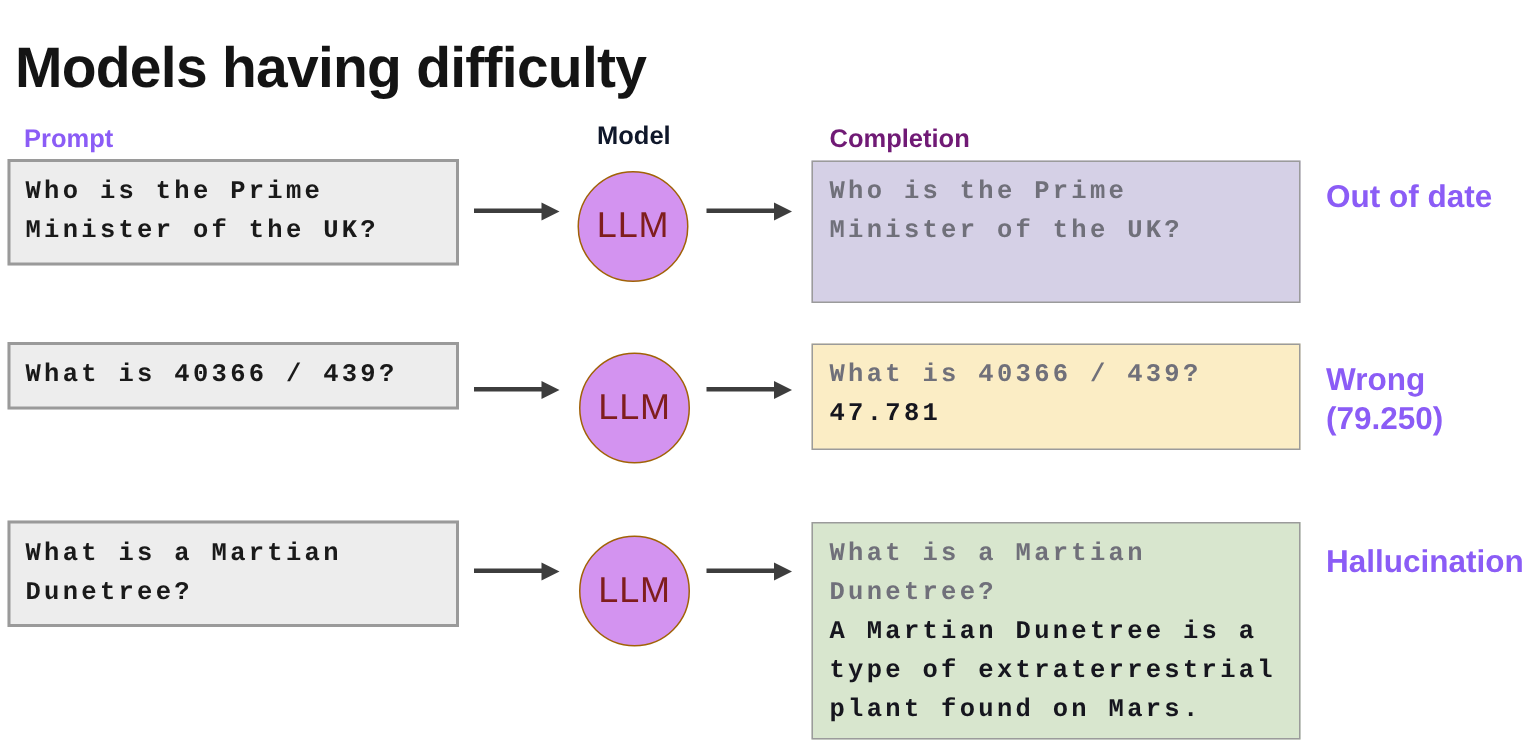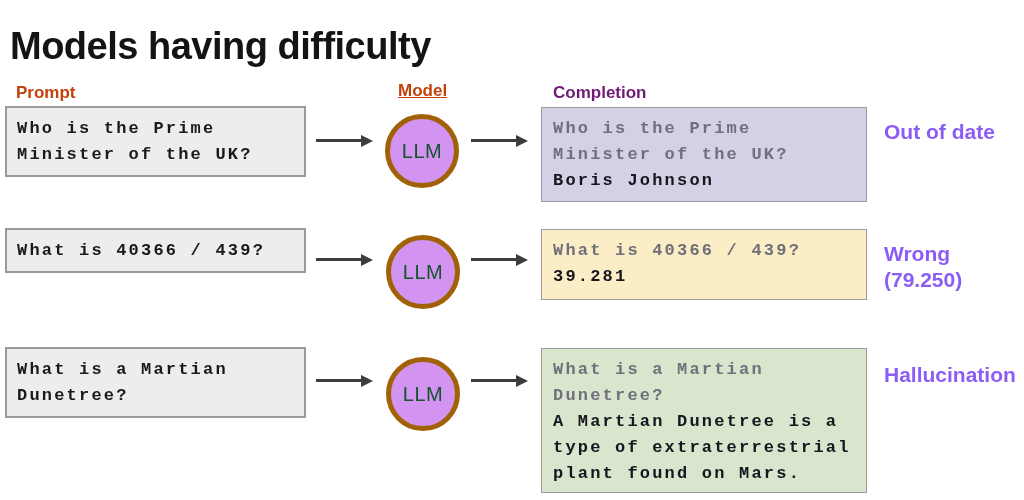--- a/index.html
+++ b/index.html
@@ -26,68 +26,67 @@
     border:1px solid #9B9B9B;box-sizing:border-box;
     padding:8px 11px;
     font-family:"Liberation Mono","DejaVu Sans Mono",monospace;
     font-weight:bold;font-size:17px;letter-spacing:2.2px;line-height:26px;
     overflow:hidden;
   }
   .echo-text{color:#70707A;white-space:pre-line;}
   .answer-text{color:#16161E;white-space:pre-line;}
   .llm-circle{
     width:74px;height:74px;border-radius:50%;
-    border:5px solid #a16207;box-sizing:border-box;
+    border:1px solid #a16207;box-sizing:border-box;
     display:flex;align-items:center;justify-content:center;
-    font-size:20px;color:#14532d;letter-spacing:0.5px;
+    font-size:24px;color:#7f1d1d;letter-spacing:0.5px;
   }
   .arrow{
     height:3px;background:#3D3D3D;
   }
   .arrow::after{
     content:"";position:absolute;right:-11px;top:-4.5px;
     border-left:12px solid #3D3D3D;
     border-top:6px solid transparent;border-bottom:6px solid transparent;
   }
   .row-label{
     font-size:21px;font-weight:bold;color:#8b5cf6;line-height:26px;
     white-space:pre-line;
   }
 </style>
 </head>
 <body>
 
 <div class="abs page-title">Models having difficulty</div>
 
-<div class="abs col-header" style="left: 16px; top: 83px; color: #c2410c;">Prompt</div>
-<div class="abs col-header" style="left: 398px; top: 81px; color: #c2410c; text-decoration: underline;">Model</div>
+<div class="abs col-header" style="left: 16px; top: 83px; color: #8b5cf6;">Prompt</div>
+<div class="abs col-header" style="left: 398px; top: 81px; color: #0f172a;">Model</div>
 <div class="abs col-header" style="left: 553px; top: 83px; color: #701a75;">Completion</div>
 
 <div>
   <div class="abs prompt-box" style="left:5px;top:106px;width:301px;height:71px;">Who is the Prime
 Minister of the UK?</div>
   <div class="abs arrow" style="left:316px;top:139px;width:46px;"></div>
   <div class="abs llm-circle" style="left: 385px; top: 114px; background: rgb(211, 147, 240);">LLM</div>
   <div class="abs arrow" style="left:471px;top:139px;width:46px;"></div>
   <div class="abs completion-box" style="left: 541px; top: 107px; width: 326px; height: 95px; background: rgb(213, 208, 230);">
     <span class="echo-text">Who is the Prime
 Minister of the UK?</span><br>
-    <span class="answer-text">Boris Johnson</span>
   </div>
   <div class="abs row-label" style="left:884px;top:119px;">Out of date</div>
 </div>
 
 <div>
   <div class="abs prompt-box" style="left:5px;top:228px;width:301px;height:45px;">What is 40366 / 439?</div>
   <div class="abs arrow" style="left:316px;top:258px;width:46px;"></div>
   <div class="abs llm-circle" style="left: 386px; top: 235px; background: rgb(211, 147, 240);">LLM</div>
   <div class="abs arrow" style="left:471px;top:258px;width:46px;"></div>
   <div class="abs completion-box" style="left: 541px; top: 229px; width: 326px; height: 71px; background: rgb(251, 237, 197);">
     <span class="echo-text">What is 40366 / 439?</span><br>
-    <span class="answer-text">39.281</span>
+    <span class="answer-text">47.781</span>
   </div>
   <div class="abs row-label" style="left:884px;top:241px;">Wrong
 (79.250)</div>
 </div>
 
 <div>
   <div class="abs prompt-box" style="left:5px;top:347px;width:301px;height:71px;">What is a Martian
 Dunetree?</div>
   <div class="abs arrow" style="left:316px;top:379px;width:46px;"></div>
   <div class="abs llm-circle" style="left: 386px; top: 357px; background: rgb(211, 147, 240);">LLM</div>

